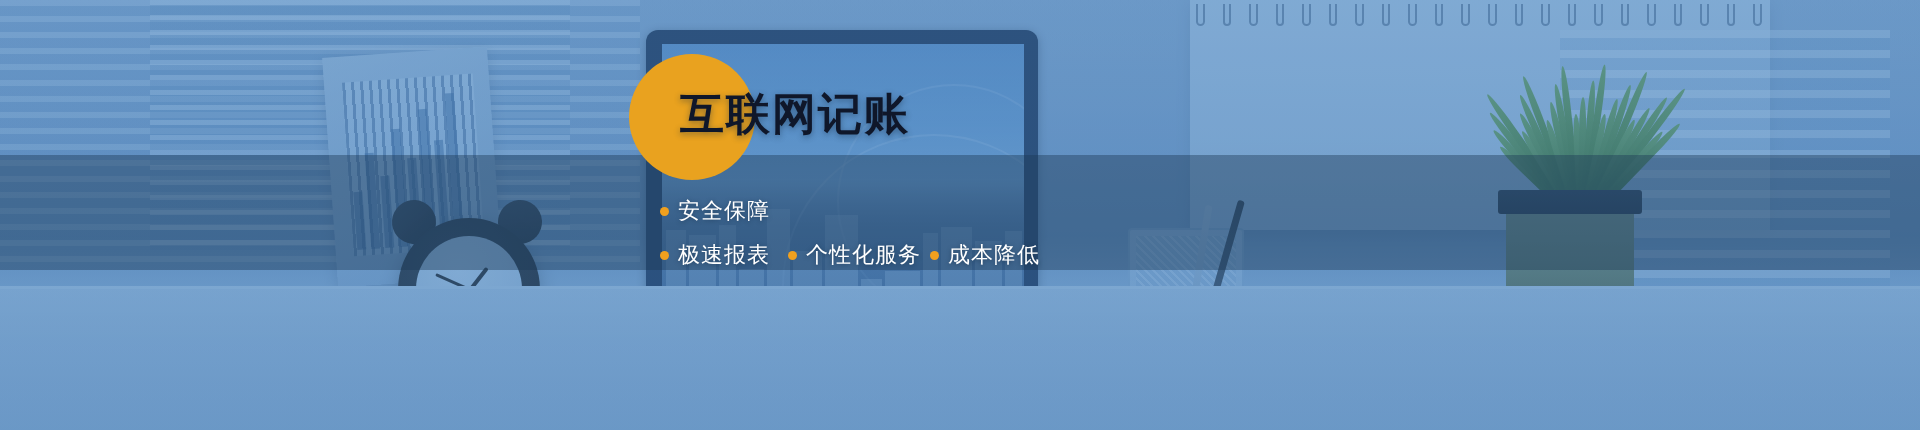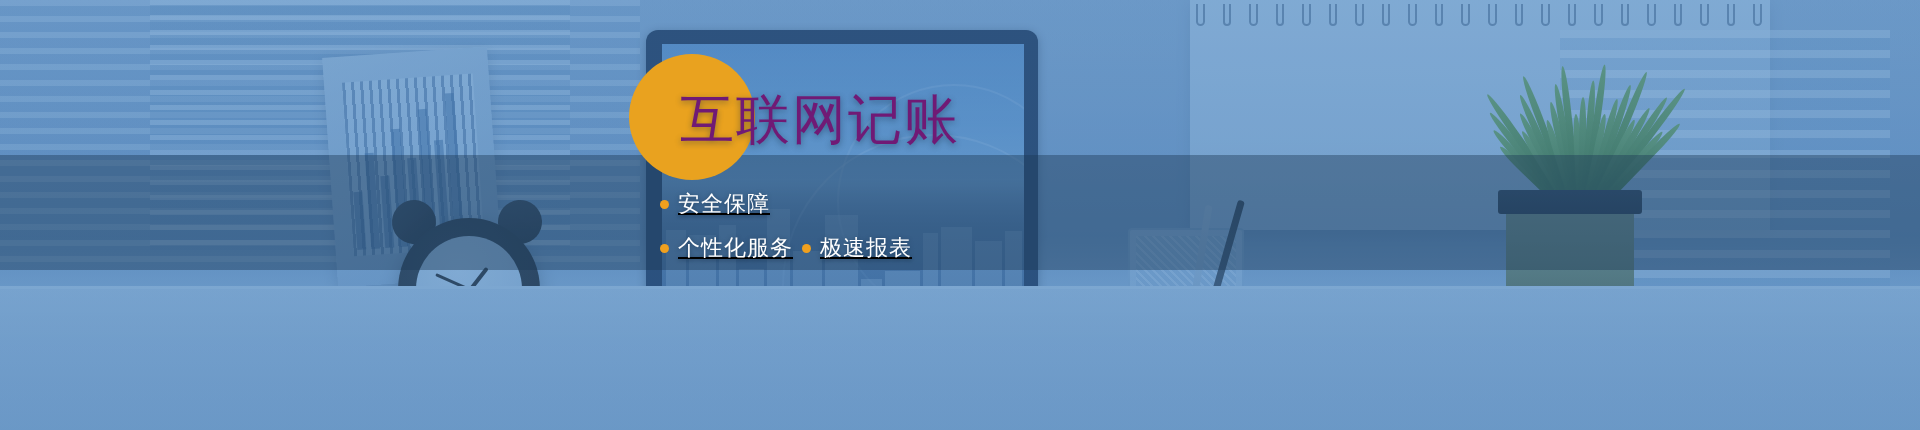--- a/index.html
+++ b/index.html
@@ -358,39 +358,38 @@
     position: absolute;
     left: 629px; top: 54px;
     width: 126px; height: 126px;
     border-radius: 50%;
     background: #e9a21f;
   }
 
   .headline {
     position: absolute;
     left: 680px; top: 90px;
-    color: #701a75;
-    font-size: 54px;
-    font-weight: normal;
+    color: #0f172a;
+    font-size: 44px;
+    font-weight: bold;
     letter-spacing: 2px;
     line-height: 1.1;
     text-shadow: 0 2px 6px rgba(18,40,62,0.45);
     white-space: nowrap;
   }
 
   .features {
     position: absolute;
     left: 660px; top: 182px;
     width: 400px;
   }
   .feature-row {
     display: flex;
-    align-items: center;
+    align-items: flex-end;
     height: 44px;
-    text-decoration: underline;
   }
   .feature-item {
     display: flex;
     align-items: center;
     white-space: nowrap;
   }
   .bullet {
     width: 9px; height: 9px;
     border-radius: 50%;
     background: #f0a01e;
@@ -629,24 +628,28 @@
     <div class="headline">互联网记账</div>
 
     <div class="features" id="features">
         <div class="feature-row">
           <div class="feature-item col-a">
             <span class="bullet"></span>
             <span class="feature-label">安全保障</span>
           </div>
         </div>
         <div class="feature-row">
+          <div class="feature-item col-b">
+            <span class="bullet"></span>
+            <span class="feature-label">极速报表</span>
+          </div>
           <div class="feature-item col-a">
             <span class="bullet"></span>
             <span class="feature-label">个性化服务</span>
           </div>
-          <div class="feature-item col-b">
+          <div class="feature-item col-c">
             <span class="bullet"></span>
-            <span class="feature-label">极速报表</span>
+            <span class="feature-label">成本降低</span>
           </div>
         </div>
       </div>
   </div>
 </div>
 
 </body></html>

